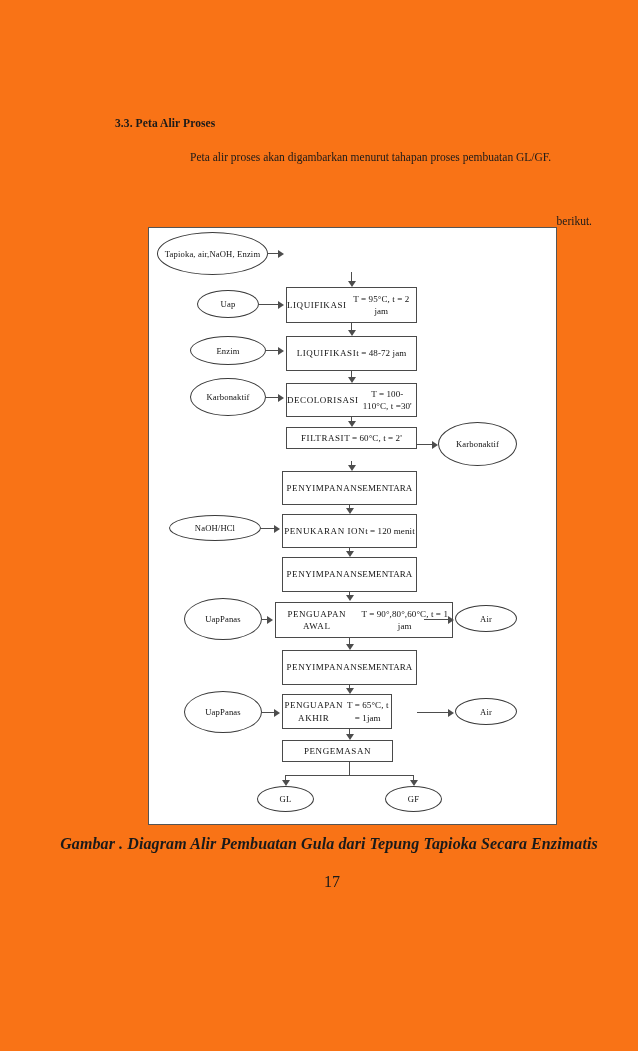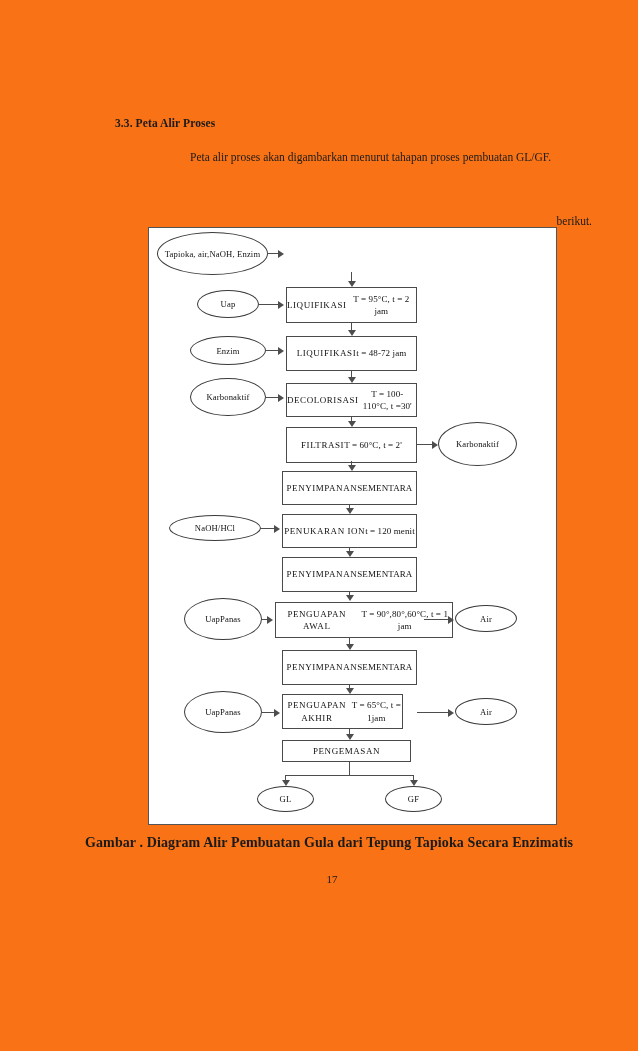--- a/index.html
+++ b/index.html
@@ -109,31 +109,32 @@
     border-bottom: 4px solid transparent;
     border-left: 6px solid #4d4d4d;
   }
 
   
   .caption {
     position: absolute;
     left: 0; right: 0;
     top: 835px;
     text-align: center;
-    font-size: 14px;
+    font-size: 16px;
+    font-style: italic;
     font-weight: bold;
     letter-spacing: 0.1px;
     margin-left: 20px;
   }
   .page-number {
     position: absolute;
     left: 0; right: 0;
     top: 873px;
     text-align: center;
-    font-size: 11px;
+    font-size: 16px;
     padding-left: 26px;
   }
 </style>
 </head>
 <body>
 
 <div class="page">
 
   <div class="section-heading">3.3. Peta Alir Proses</div>
 
@@ -151,21 +152,21 @@
     <div class="node proc" style="left:137px; top:108px; width:131px; height:35px;">
       <div class="l1">LIQUIFIKASI</div>
       <div class="l2">t = 48-72 jam</div>
     </div>
 
     <div class="node proc" style="left:137px; top:155px; width:131px; height:34px;">
       <div class="l1">DECOLORISASI</div>
       <div class="l2">T = 100-110°C, t =30'</div>
     </div>
 
-    <div class="node proc" style="left:137px; top:199px; width:131px; height:36px;">
+    <div class="node proc" style="left:137px; top:199px; width:131px; height:22px;">
       <div class="l1">FILTRASI</div>
       <div class="l2">T = 60°C, t = 2'</div>
     </div>
 
     <div class="node proc" style="left:133px; top:243px; width:135px; height:34px;">
       <div class="l1">PENYIMPANAN</div>
       <div class="l2">SEMENTARA</div>
     </div>
 
     <div class="node proc" style="left:133px; top:286px; width:135px; height:34px;">
@@ -181,26 +182,26 @@
     <div class="node proc" style="left:126px; top:374px; width:178px; height:36px;">
       <div class="l1">PENGUAPAN AWAL</div>
       <div class="l2">T = 90°,80°,60°C, t = 1 jam</div>
     </div>
 
     <div class="node proc" style="left:133px; top:422px; width:135px; height:35px;">
       <div class="l1">PENYIMPANAN</div>
       <div class="l2">SEMENTARA</div>
     </div>
 
-    <div class="node proc" style="left:133px; top:466px; width:121px; height:35px;">
+    <div class="node proc" style="left:133px; top:466px; width:110px; height:35px;">
       <div class="l1">PENGUAPAN AKHIR</div>
       <div class="l2">T = 65°C, t = 1jam</div>
     </div>
 
-    <div class="node proc" style="left:133px; top:512px; width:129px; height:22px;">
+    <div class="node proc" style="left:133px; top:512px; width:111px; height:22px;">
       <div class="l1">PENGEMASAN</div>
     </div>
 
     <div class="node term" style="left:8px; top:4px; width:111px; height:43px;">
       <div>Tapioka, air,</div>
       <div>NaOH, Enzim</div>
     </div>
 
     <div class="node term" style="left:48px; top:62px; width:62px; height:28px;">
       <div>Uap</div>

